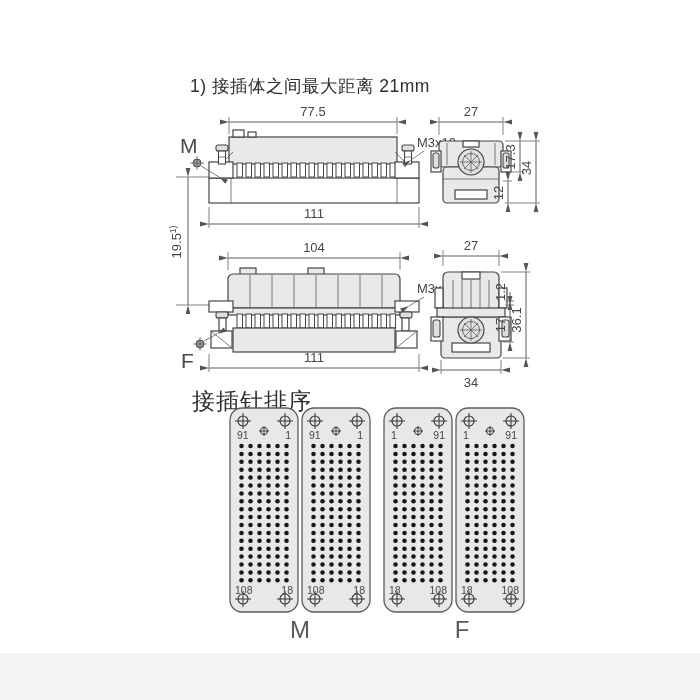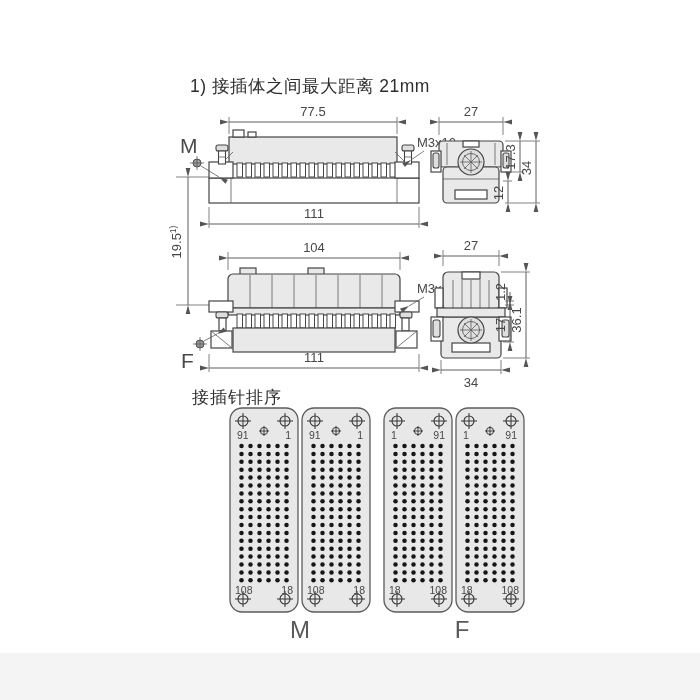--- a/index.html
+++ b/index.html
@@ -1,20 +1,20 @@
 <!DOCTYPE html>
 <html><head>
 <meta charset="utf-8">
 <style>
   html,body{margin:0;padding:0;background:#ffffff;}
   .stage{position:relative;width:700px;height:700px;background:#ffffff;overflow:hidden;
          font-family:"Liberation Sans",sans-serif;}
   .note-title{position:absolute;left:190px;top:74px;font-size:17.5px;color:#2e2e2e;
               letter-spacing:0.5px;}
-  .section-title{position:absolute;left:192px;top:386px;font-size:17px;color:#2e2e2e;
+  .section-title{position:absolute;left:192px;top:386px;font-size:23px;color:#2e2e2e;
                  letter-spacing:1px;}
   .footer-band{position:absolute;left:0;top:653px;width:700px;height:47px;background:#f4f4f5;}
   svg{position:absolute;left:0;top:0;}
   svg text{font-family:"Liberation Sans",sans-serif;fill:#474747;}
   .dim{font-size:13px;}
   .big-label{font-size:21px;fill:#4a4a4a;}
   .grp-label{font-size:24px;fill:#595959;}
   .outl{fill:#ffffff;stroke:#454545;stroke-width:1.2;}
   .fillL{fill:#e9e9e9;stroke:#454545;stroke-width:1.2;}
   .fillM{fill:#dedede;stroke:#454545;stroke-width:1.1;}

